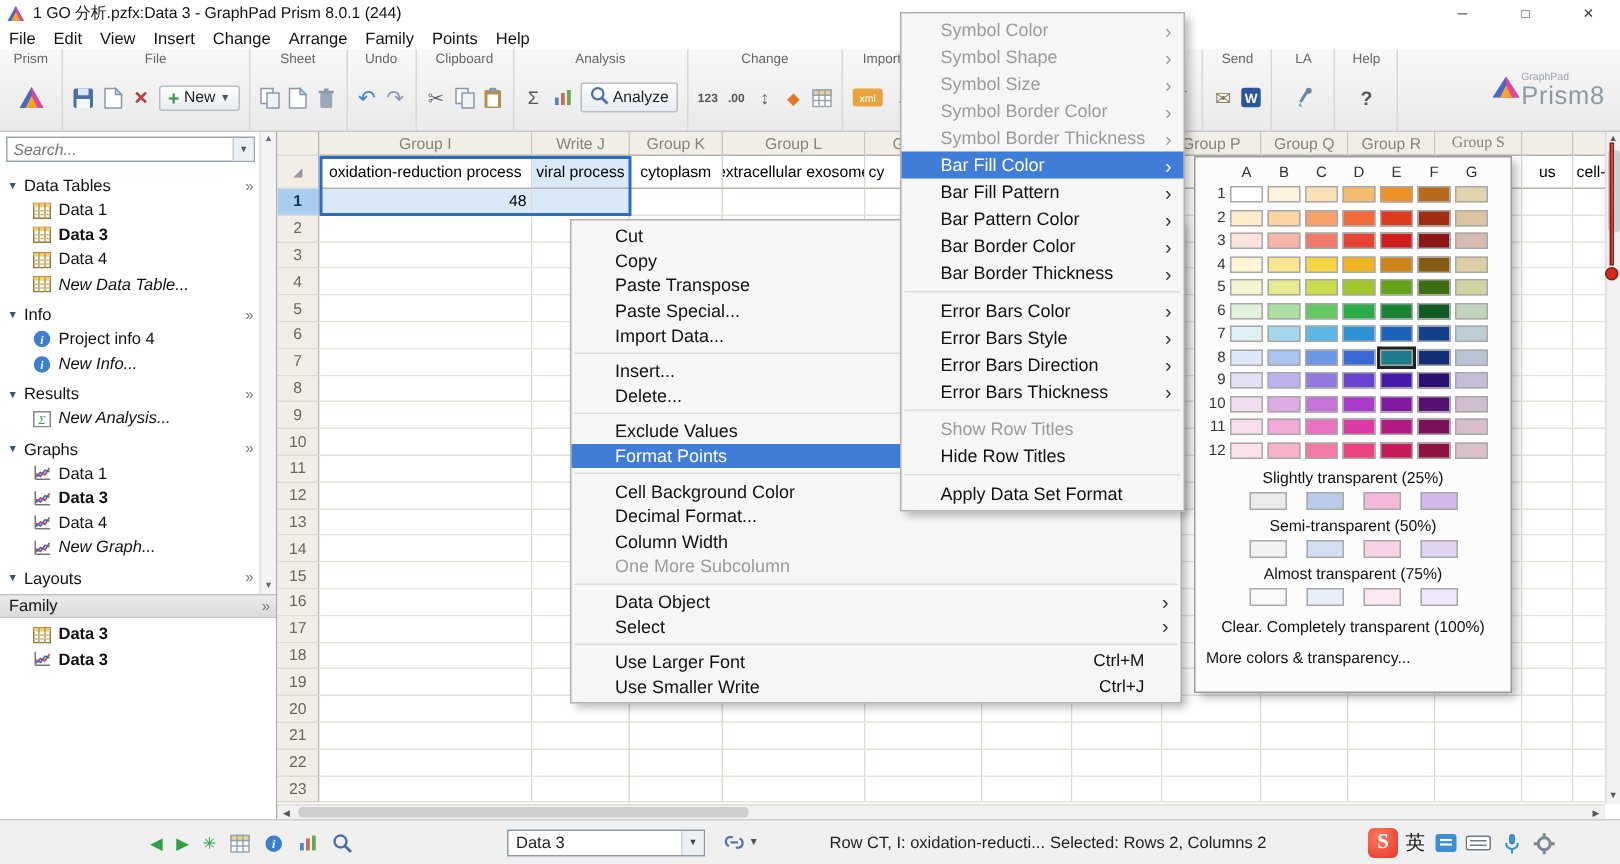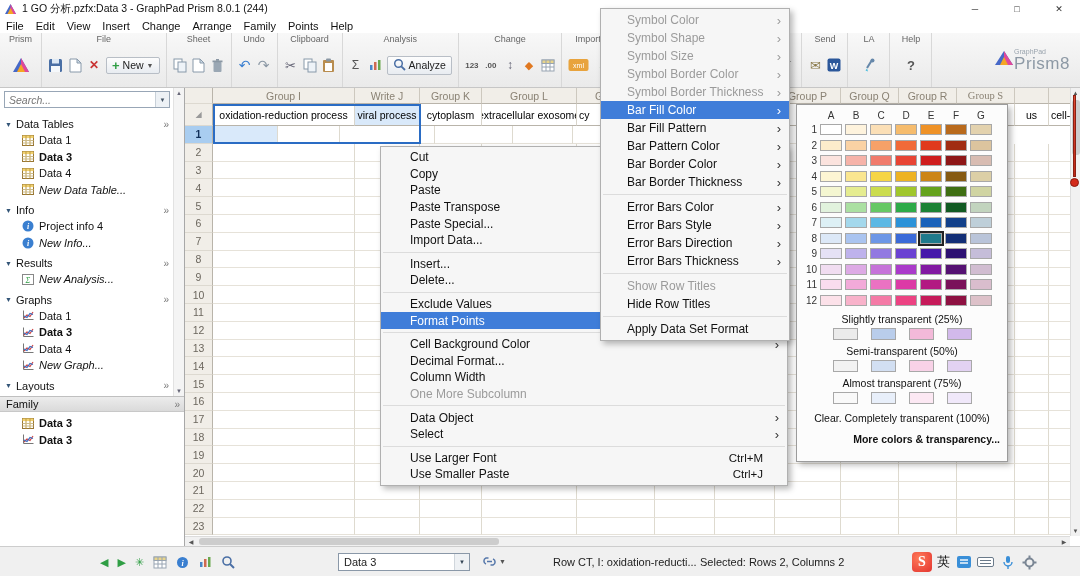--- a/index.html
+++ b/index.html
@@ -106,21 +106,21 @@
 .pk-hdr{display:flex;margin-left:16px;margin-bottom:1px;}
 .pk-hdr span{width:22px;margin-right:3px;text-align:center;font-size:10px;color:#333;}
 .pk-row{display:flex;align-items:center;height:15.5px;}
 .pk-row .num{width:13px;margin-right:3px;text-align:right;font-size:10px;color:#333;}
 .swatch{width:22px;height:11px;margin-right:3px;border:1px solid #a8a8a8;display:inline-block;}
 .swatch.sel{outline:2px solid #222;}
 .pk-label{text-align:center;margin-top:5px;font-size:10.5px;}
 .pk-trow{display:flex;justify-content:center;gap:13px;margin-top:3px;}
 .pk-trow .swatch{width:25px;height:12px;margin:0;}
 .pk-clear{text-align:center;margin-top:8px;font-size:10.5px;}
-.pk-more{text-align:right;margin:9px 0 10px;font-size:10.5px;font-weight:bold;}
+.pk-more{text-align:left;margin:9px 0 10px;font-size:10.5px;}
 
 
 .statusbar{position:absolute;left:0;right:0;bottom:0;height:30px;background:#f0f0f0;border-top:1px solid #cdcdcd;font-size:11px;color:#222;}
 .sb-icons{position:absolute;left:100px;top:0;height:30px;display:flex;align-items:center;gap:9px;}
 .sb-nav{color:#2f9e44;font-size:11px;}
 .sb-ic{display:inline-flex;align-items:center;justify-content:center;}
 .sb-sel{position:absolute;left:338px;top:6px;width:132px;height:18px;background:#fff;border:1px solid #8a98a8;display:flex;align-items:center;font-size:11px;padding-left:5px;}
 .sb-sel .seldd{margin-left:auto;width:15px;align-self:stretch;display:flex;align-items:center;justify-content:center;border-left:1px solid #d0d6dc;background:#eef1f4;font-size:6px;color:#345;}
 .sb-link{position:absolute;left:482px;top:8px;display:flex;align-items:center;gap:2px;}
 .cell-info{position:absolute;left:553px;top:0;line-height:30px;}
@@ -593,20 +593,21 @@
         <div class="tc" style="width: 60px;"></div>
         <div class="tc" style="width: 66px;"></div>
         <div class="tc" style="width: 58px;"></div>
         <div class="tc" style="width: 58px;"></div>
         <div class="tc" style="width: 58px;"></div>
         <div class="tc" style="width: 34px;">us</div>
         <div class="tc left" style="width: 70px;">cell-cell</div>
       </div>
       <div class="srow drow">
         <div class="rn rn-sel">1</div>
+        <div class="c selfill" style="width: 142px;">48</div>
         <div class="c selfill" style="width: 65px;"></div>
         <div class="c" style="width: 62px;"></div>
         <div class="c" style="width: 95px;"></div>
         <div class="c" style="width: 78px;"></div>
         <div class="c" style="width: 60px;"></div>
         <div class="c" style="width: 60px;">101</div>
         <div class="c" style="width: 66px;"></div>
         <div class="c" style="width: 58px;"></div>
         <div class="c" style="width: 58px;"></div>
         <div class="c" style="width: 58px;"></div>
@@ -987,24 +988,20 @@
   <div class="menu context-menu" id="context-menu">
       <div class="menu-row">
         <span class="ml">Cut</span>
         <span class="sc">Ctrl+X</span>
       </div>
       <div class="menu-row">
         <span class="ml">Copy</span>
         <span class="sc">Ctrl+C</span>
       </div>
       <div class="menu-row">
-        <span class="ml">Paste</span>
-        <span class="sc">Ctrl+V</span>
-      </div>
-      <div class="menu-row">
         <span class="ml">Paste Transpose</span>
         <span class="sc">Ctrl+Shift+T</span>
       </div>
       <div class="menu-row">
         <span class="ml">Paste Special...</span>
         <span class="sc">Ctrl+Shift+V</span>
       </div>
       <div class="menu-row">
         <span class="ml">Import Data...</span>
       </div>
@@ -1046,21 +1043,21 @@
       <div class="menu-row">
         <span class="ml">Select</span>
         <span class="arrow">›</span>
       </div>
       <div class="menu-sep"></div>
       <div class="menu-row">
         <span class="ml">Use Larger Font</span>
         <span class="sc">Ctrl+M</span>
       </div>
       <div class="menu-row">
-        <span class="ml">Use Smaller Paste</span>
+        <span class="ml">Use Smaller Write</span>
         <span class="sc">Ctrl+J</span>
       </div>
     </div>
 
   <div class="menu format-menu" id="format-menu">
       <div class="menu-row dis">
         <span class="ml">Symbol Color</span>
         <span class="arrow">›</span>
       </div>
       <div class="menu-row dis">

